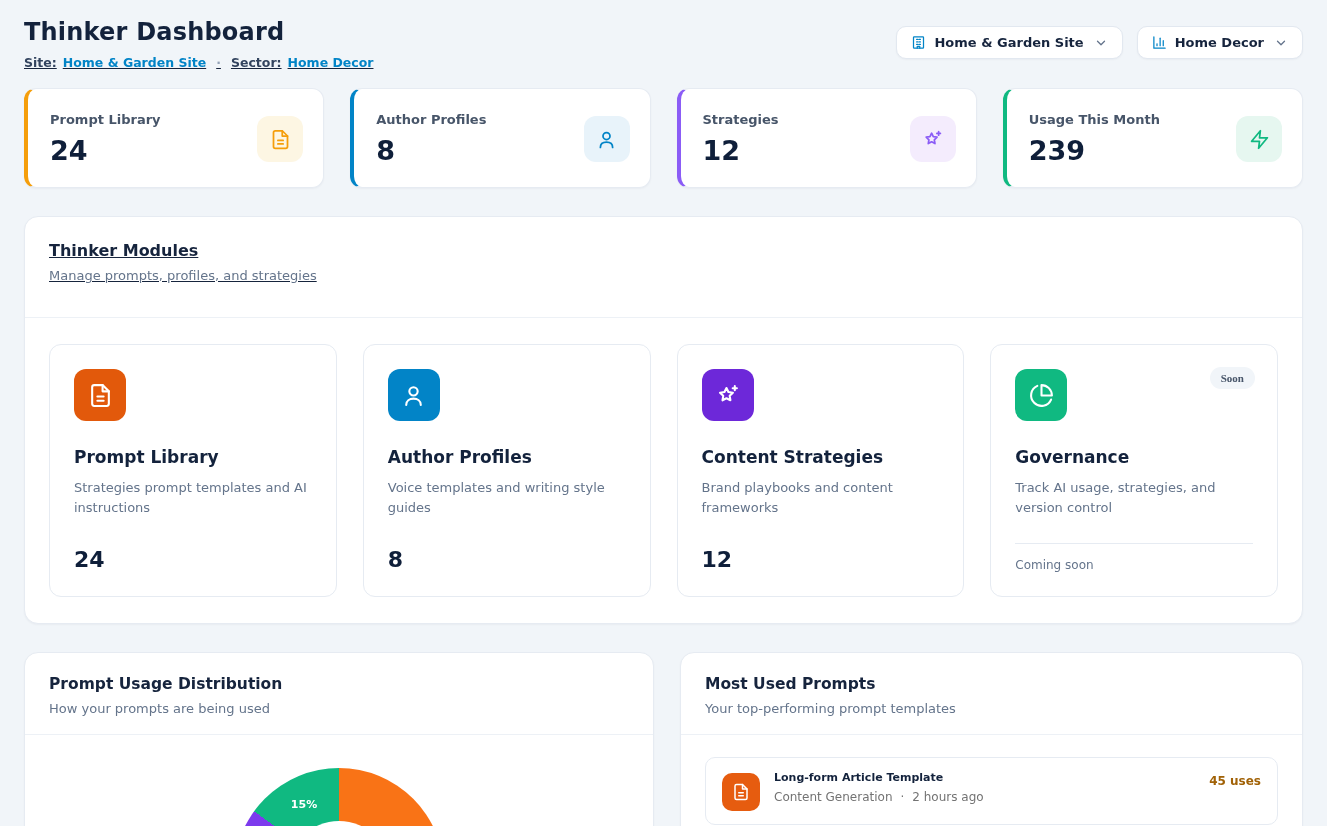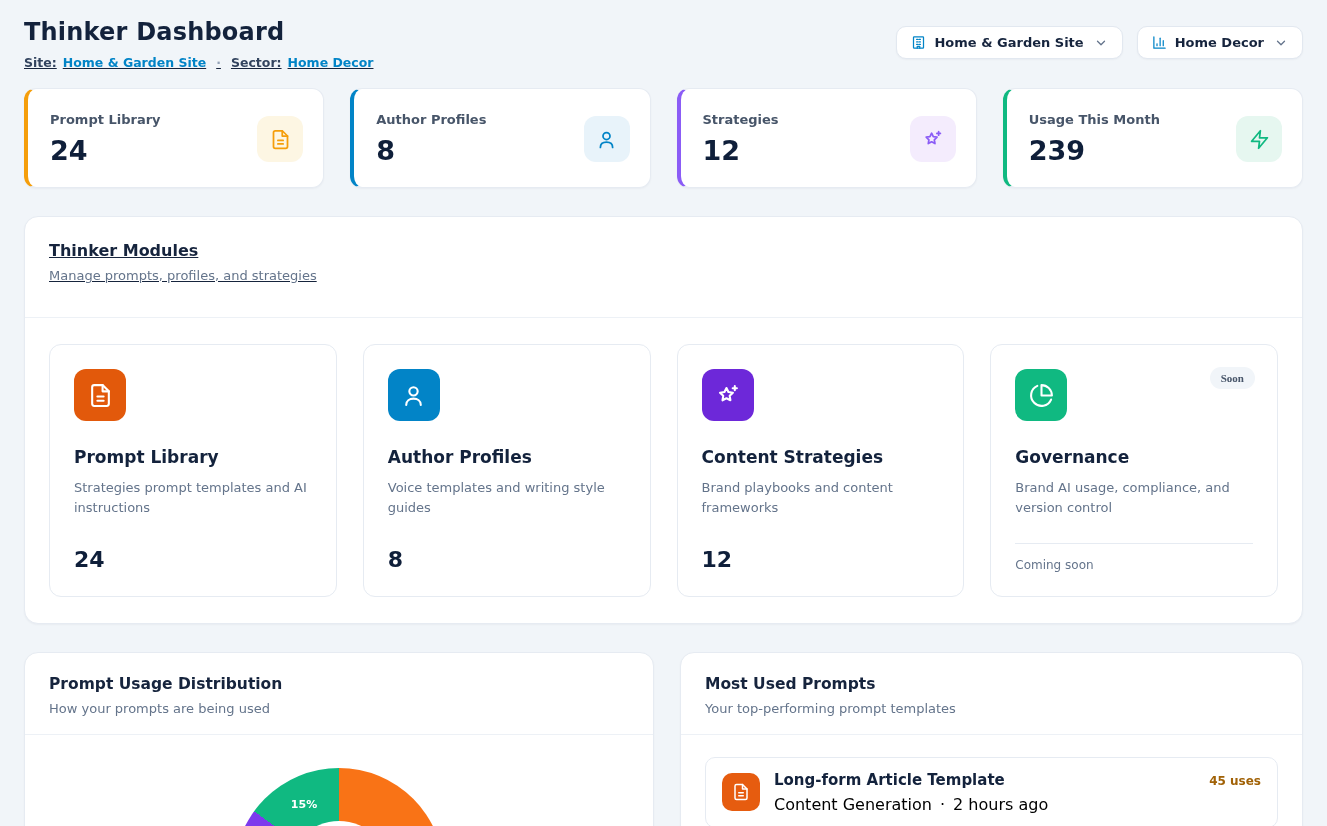--- a/index.html
+++ b/index.html
@@ -101,22 +101,22 @@
 
   .prompt-item {
     margin:22px 24px; border:1px solid #e6ebf2; border-radius:10px;
     padding:13px 16px; display:flex; align-items:flex-start; gap:14px; cursor:pointer;
   }
   .pi-icon {
     width:38px; height:38px; border-radius:10px; background:#e65c0f; color:#fff;
     display:flex; align-items:center; justify-content:center; flex:none; margin-top:2px;
   }
   .pi-text { flex:1; }
-  .pi-title { font-size:15px; font-weight:700; color:#13223c; }
-  .pi-meta { display:flex; align-items:center; gap:8px; font-size:16px; color:#000000; margin-top:6px; }
+  .pi-title { font-size:11px; font-weight:700; color:#13223c; }
+  .pi-meta { display:flex; align-items:center; gap:8px; font-size:12px; color:#737373; margin-top:6px; }
   .pi-uses { font-size:12px; font-weight:700; color:#a16207; margin-top:3px; }
 
   svg { display:block; }
 </style>
 </head>
 <body>
 
 <div class="page">
 
   <div class="topbar">
@@ -262,21 +262,21 @@
 
       <div class="mod" style="--accent: #10b981;">
         <span class="soon-badge">Soon</span>
         <div class="mod-icon">
           <svg width="25" height="25" viewBox="0 0 24 24" fill="none" stroke="currentColor" stroke-width="2" stroke-linecap="round" stroke-linejoin="round">
               <path d="M21.2 15.9A10 10 0 1 1 8 2.8"></path>
               <path d="M22 12A10 10 0 0 0 12 2v10z"></path>
             </svg>
         </div>
         <div class="mod-title">Governance</div>
-        <div class="mod-desc">Brand AI usage, compliance, and version control</div>
+        <div class="mod-desc">Track AI usage, strategies, and version control</div>
         <div class="gov-footer-wrap">
           <div class="gov-footer">Coming soon</div>
         </div>
       </div>
 
     </div>
   </section>
 
   <div class="bottom">
 

